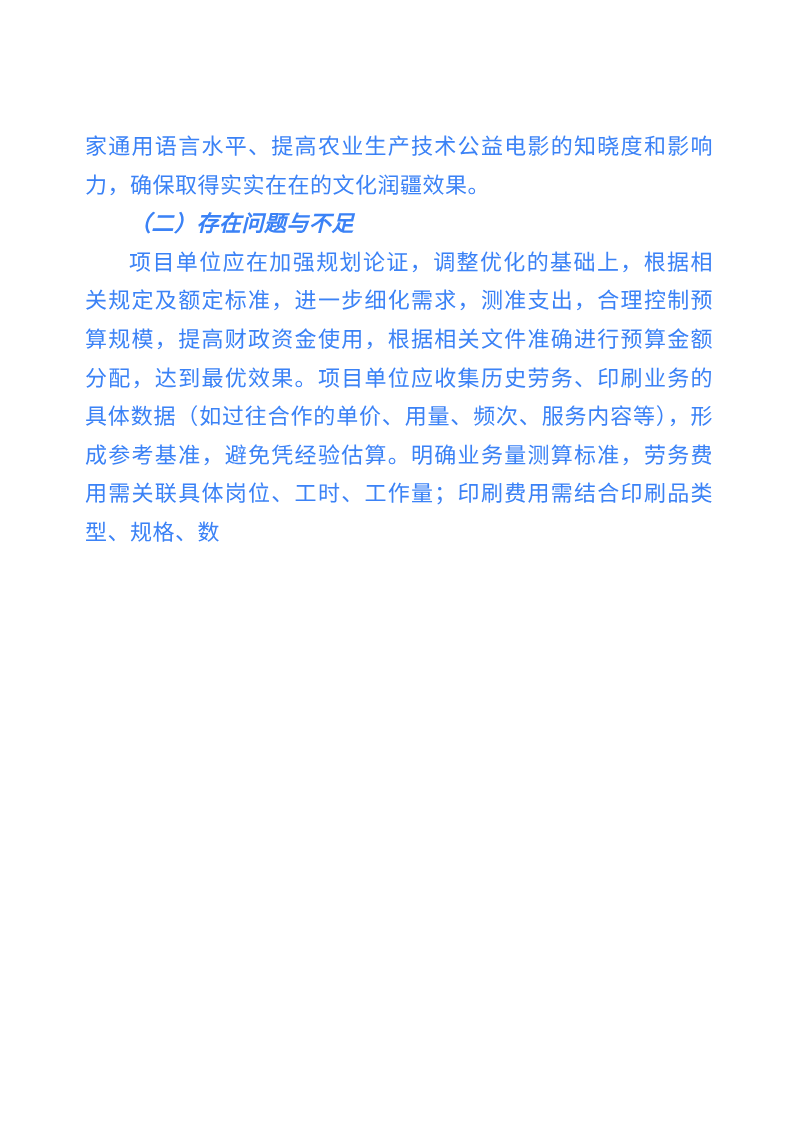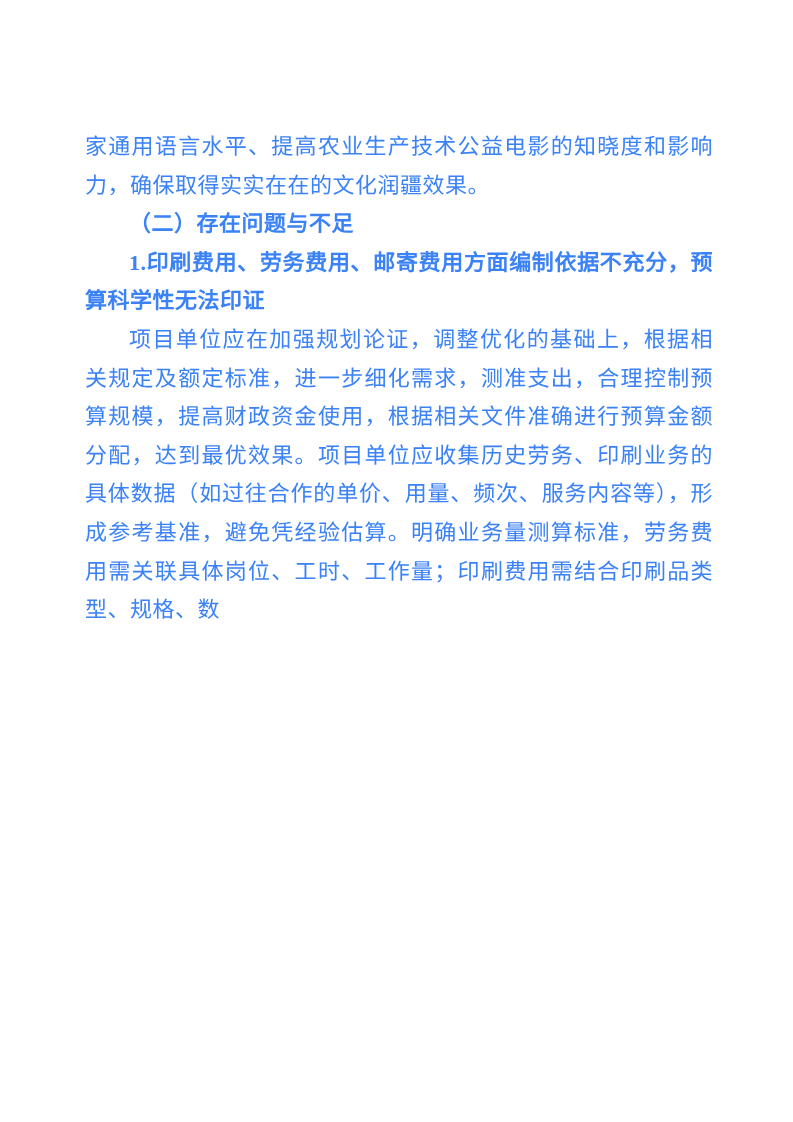--- a/index.html
+++ b/index.html
@@ -34,25 +34,25 @@
     word-break: break-all;
     overflow-wrap: anywhere;
     text-indent: 2em;
   }
   .text-block p.no-indent {
     text-indent: 0;
   }
   .text-block p.heading {
     font-weight: bold;
     text-align: justify;
+    font-style: italic;
   }
 </style>
 </head>
 <body>
 
 <div class="page">
   <div class="text-block">
     <p class="no-indent">家通用语言水平、提高农业生产技术公益电影的知晓度和影响力，确保取得实实在在的文化润疆效果。</p>
     <p class="heading">（二）存在问题与不足</p>
-    <p class="heading">1.印刷费用、劳务费用、邮寄费用方面编制依据不充分，预算科学性无法印证</p>
     <p>项目单位应在加强规划论证，调整优化的基础上，根据相关规定及额定标准，进一步细化需求，测准支出，合理控制预算规模，提高财政资金使用，根据相关文件准确进行预算金额分配，达到最优效果。项目单位应收集历史劳务、印刷业务的具体数据（如过往合作的单价、用量、频次、服务内容等），形成参考基准，避免凭经验估算。明确业务量测算标准，劳务费用需关联具体岗位、工时、工作量；印刷费用需结合印刷品类型、规格、数</p>
   </div>
 </div>
 
 </body></html>

